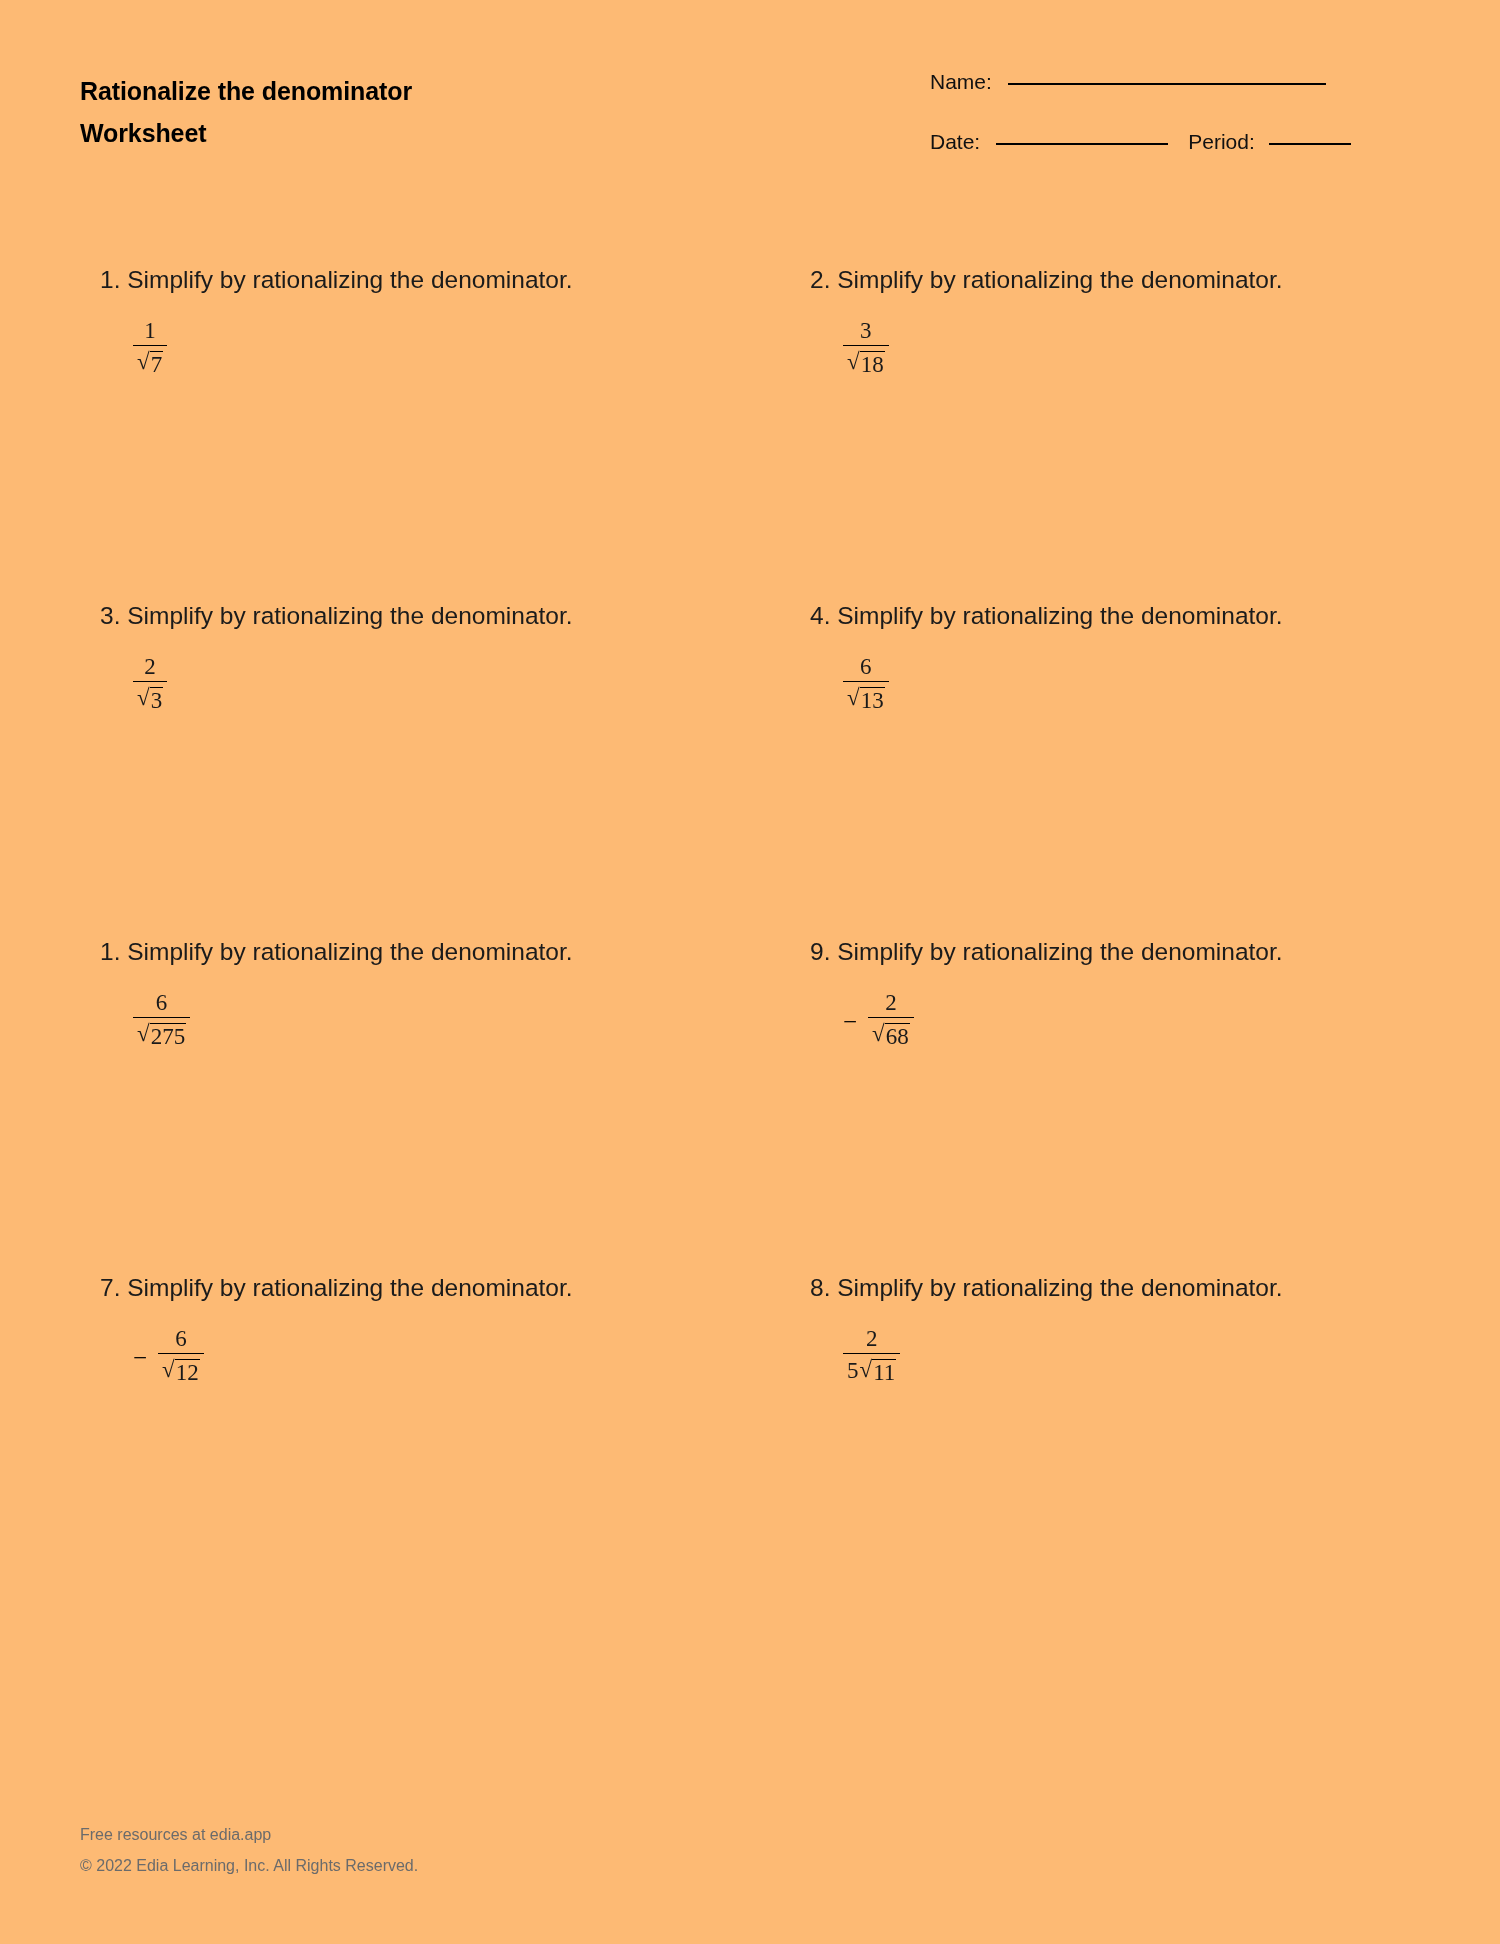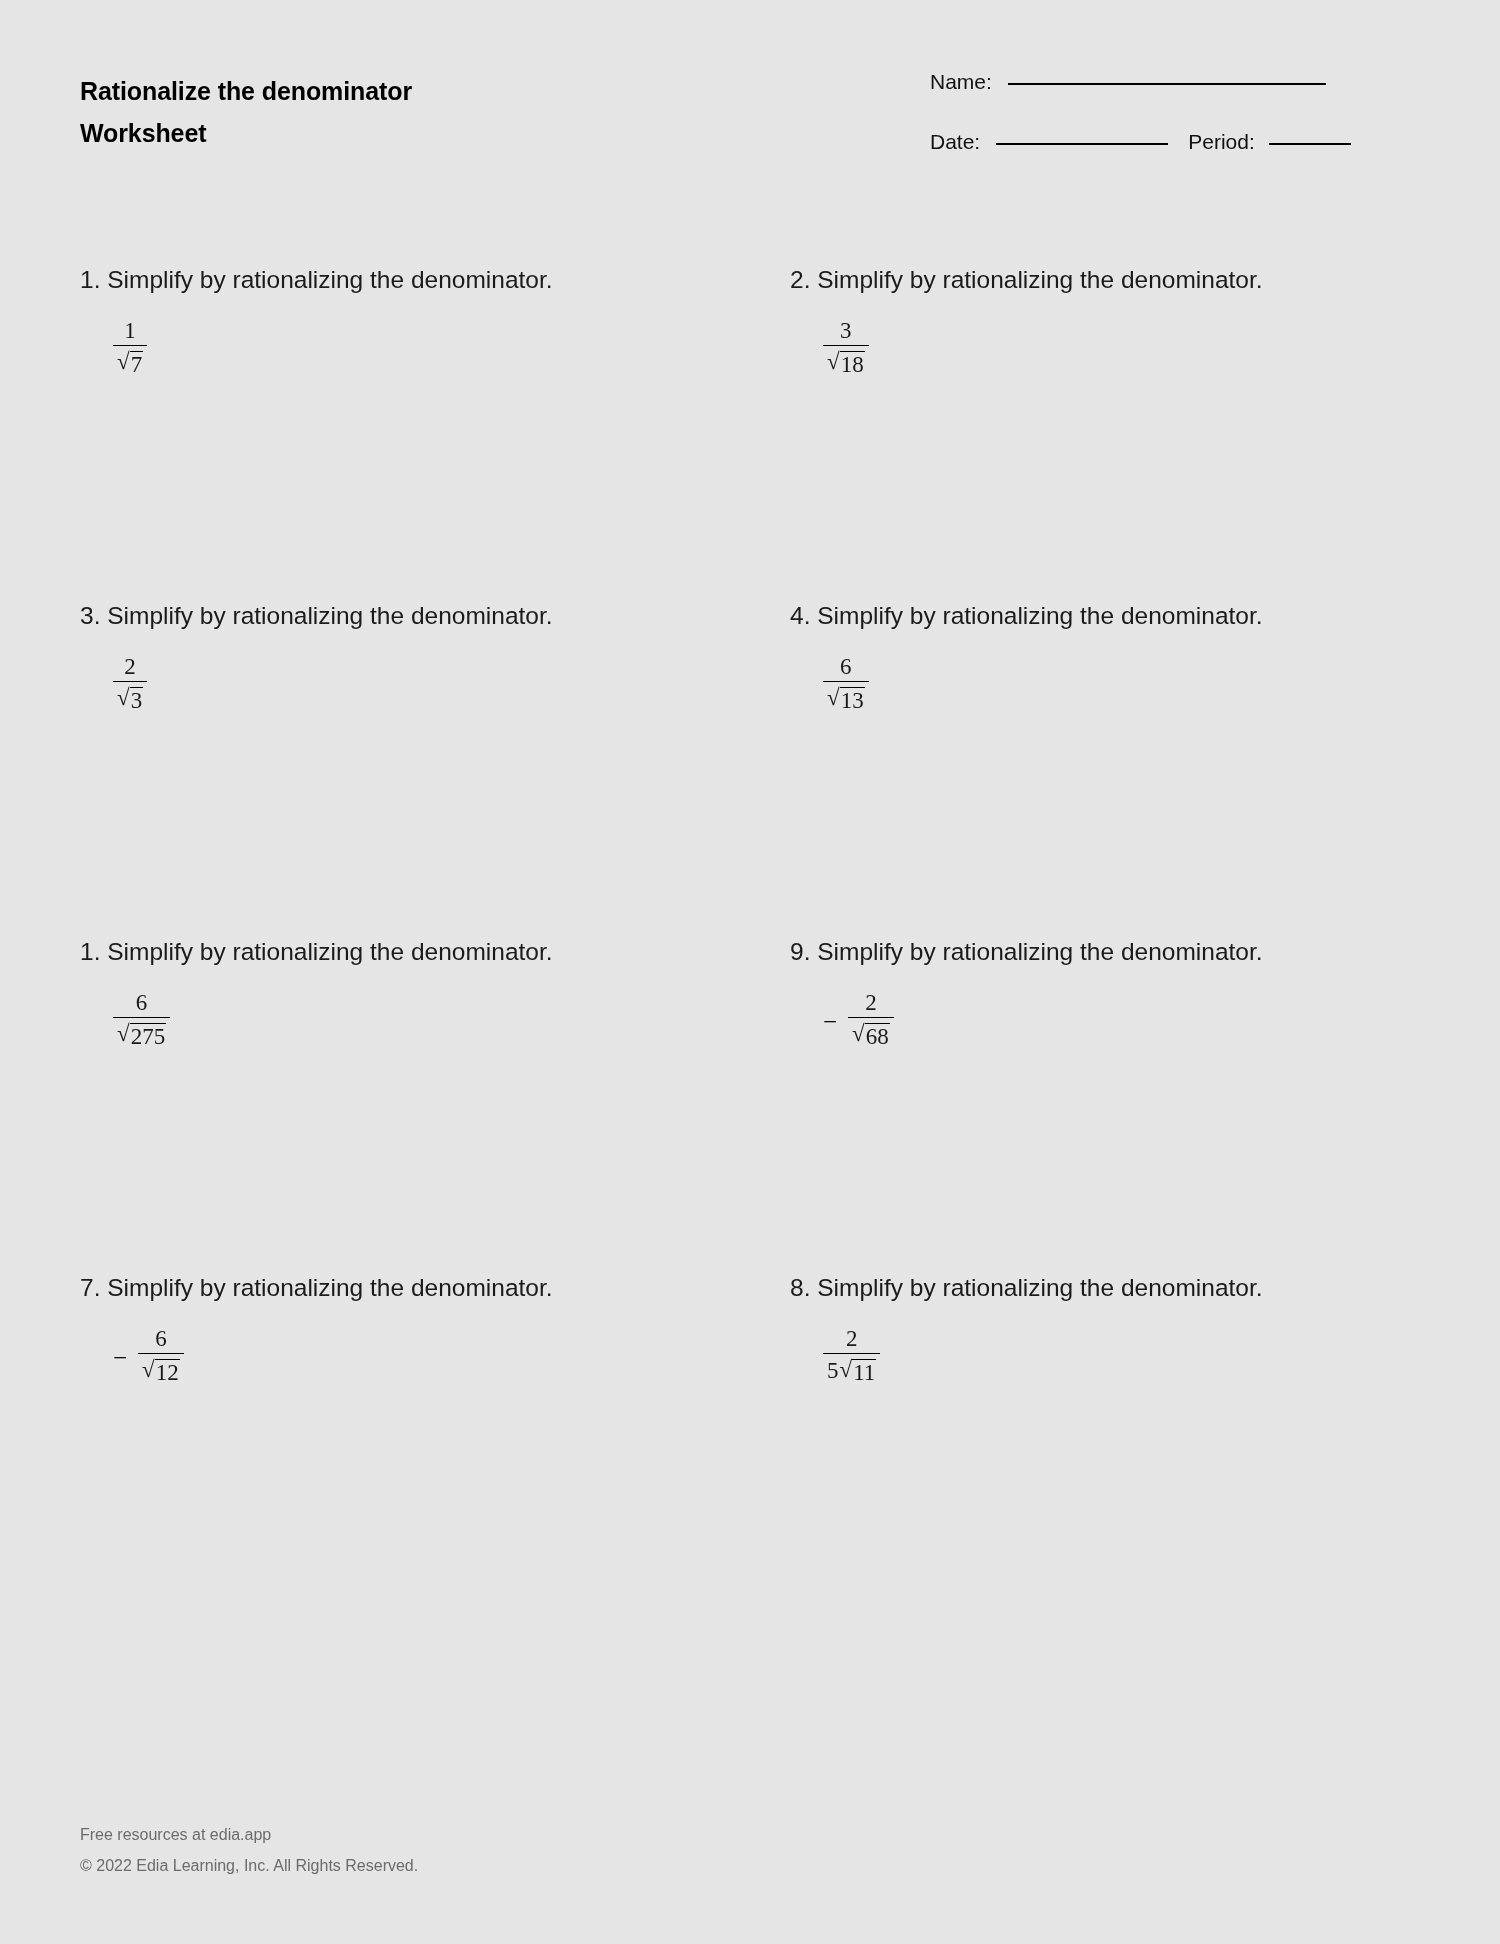--- a/index.html
+++ b/index.html
@@ -12,21 +12,21 @@
     height: 1944px;
     position: relative;
     font-family: "Liberation Sans", sans-serif;
     color: #1a1a1a;
     overflow: hidden;
   }
 
   .page {
     position: absolute;
     inset: 0;
-    background: #e5e5e5;
+    background: #fdba74;
   }
 
   
   .header {
     position: absolute;
     left: 80px;
     top: 70px;
     right: 80px;
     height: 110px;
   }
@@ -77,20 +77,21 @@
   
   .problems {
     position: absolute;
     left: 80px;
     top: 265px;
     width: 1340px;
   }
   .prob-row {
     position: relative;
     height: 336px;
+    margin-left: 20px;
   }
   .prob {
     position: absolute;
     top: 0;
     width: 640px;
   }
   .prob.col-left { left: 0; }
   .prob.col-right { left: 710px; }
 
   .prob-text {

